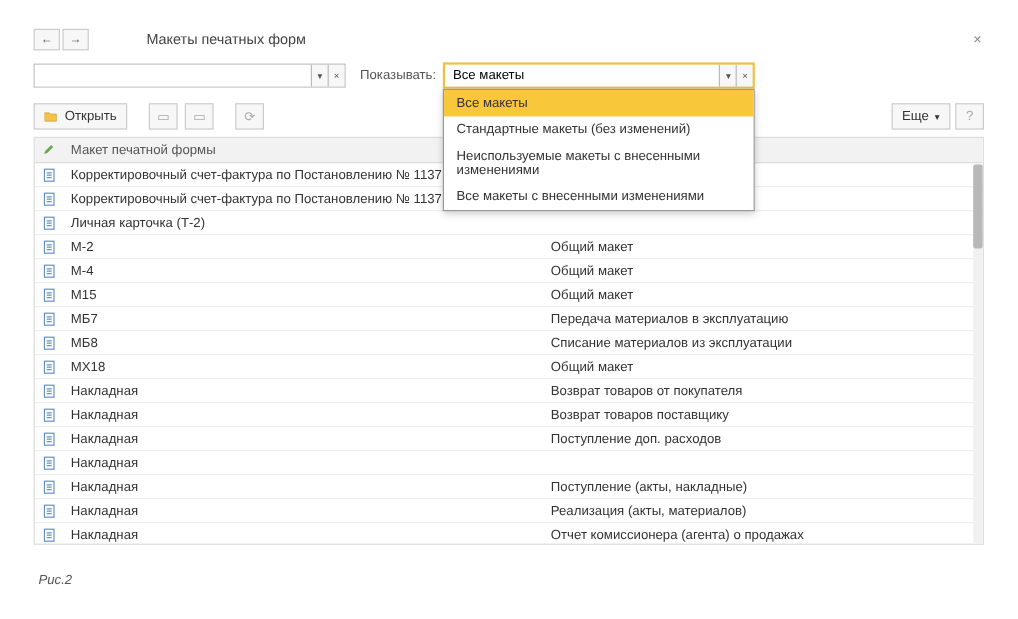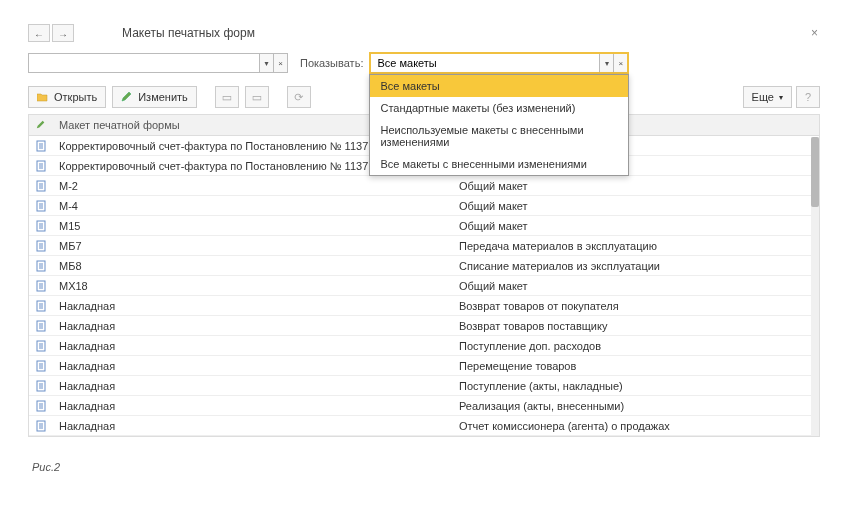--- a/index.html
+++ b/index.html
@@ -243,28 +243,20 @@
 
   <div class="toolbar">
     <div class="btn">
       <span>
         <svg width="12" height="10" viewBox="0 0 12 10">
             <path d="M0 2 h4 l1 1 h5 v6 h-10z" fill="#f4c24a" stroke="#c79a2a" stroke-width="0.5"></path>
           </svg>
       </span>
       <span>Открыть</span>
     </div>
-    <div class="btn">
-      <span>
-        <svg width="12" height="12" viewBox="0 0 12 12">
-            <path d="M1 10 l1-3 6-6 2 2 -6 6 -3 1z" fill="#6aa84f" stroke="#3a6" stroke-width="0.5"></path>
-          </svg>
-      </span>
-      <span>Изменить</span>
-    </div>
     <div class="spacer"></div>
     <div class="btn btn-icon-only">
       <span>▭</span>
     </div>
     <div class="btn btn-icon-only">
       <span>▭</span>
     </div>
     <div class="spacer"></div>
     <div class="btn btn-icon-only">
       <span>⟳</span>
@@ -318,20 +310,32 @@
         </div>
         <div class="row">
           <div class="cell-icon">
             <svg width="11" height="12" viewBox="0 0 11 12">
               <rect x="1" y="1" width="8" height="10" fill="#fff" stroke="#6a8fc7" stroke-width="1"></rect>
               <line x1="3" y1="4" x2="7" y2="4" stroke="#6a8fc7"></line>
               <line x1="3" y1="6" x2="7" y2="6" stroke="#6a8fc7"></line>
               <line x1="3" y1="8" x2="7" y2="8" stroke="#6a8fc7"></line>
             </svg>
           </div>
+          <div class="cell-name">Личная карточка (Т-2)</div>
+          <div class="cell-owner"></div>
+        </div>
+        <div class="row">
+          <div class="cell-icon">
+            <svg width="11" height="12" viewBox="0 0 11 12">
+              <rect x="1" y="1" width="8" height="10" fill="#fff" stroke="#6a8fc7" stroke-width="1"></rect>
+              <line x1="3" y1="4" x2="7" y2="4" stroke="#6a8fc7"></line>
+              <line x1="3" y1="6" x2="7" y2="6" stroke="#6a8fc7"></line>
+              <line x1="3" y1="8" x2="7" y2="8" stroke="#6a8fc7"></line>
+            </svg>
+          </div>
           <div class="cell-name">М-2</div>
           <div class="cell-owner">Общий макет</div>
         </div>
         <div class="row">
           <div class="cell-icon">
             <svg width="11" height="12" viewBox="0 0 11 12">
               <rect x="1" y="1" width="8" height="10" fill="#fff" stroke="#6a8fc7" stroke-width="1"></rect>
               <line x1="3" y1="4" x2="7" y2="4" stroke="#6a8fc7"></line>
               <line x1="3" y1="6" x2="7" y2="6" stroke="#6a8fc7"></line>
               <line x1="3" y1="8" x2="7" y2="8" stroke="#6a8fc7"></line>
@@ -427,21 +431,20 @@
         <div class="row">
           <div class="cell-icon">
             <svg width="11" height="12" viewBox="0 0 11 12">
               <rect x="1" y="1" width="8" height="10" fill="#fff" stroke="#6a8fc7" stroke-width="1"></rect>
               <line x1="3" y1="4" x2="7" y2="4" stroke="#6a8fc7"></line>
               <line x1="3" y1="6" x2="7" y2="6" stroke="#6a8fc7"></line>
               <line x1="3" y1="8" x2="7" y2="8" stroke="#6a8fc7"></line>
             </svg>
           </div>
           <div class="cell-name">Накладная</div>
-          <div class="cell-owner">Перемещение товаров</div>
         </div>
         <div class="row">
           <div class="cell-icon">
             <svg width="11" height="12" viewBox="0 0 11 12">
               <rect x="1" y="1" width="8" height="10" fill="#fff" stroke="#6a8fc7" stroke-width="1"></rect>
               <line x1="3" y1="4" x2="7" y2="4" stroke="#6a8fc7"></line>
               <line x1="3" y1="6" x2="7" y2="6" stroke="#6a8fc7"></line>
               <line x1="3" y1="8" x2="7" y2="8" stroke="#6a8fc7"></line>
             </svg>
           </div>
@@ -451,21 +454,21 @@
         <div class="row">
           <div class="cell-icon">
             <svg width="11" height="12" viewBox="0 0 11 12">
               <rect x="1" y="1" width="8" height="10" fill="#fff" stroke="#6a8fc7" stroke-width="1"></rect>
               <line x1="3" y1="4" x2="7" y2="4" stroke="#6a8fc7"></line>
               <line x1="3" y1="6" x2="7" y2="6" stroke="#6a8fc7"></line>
               <line x1="3" y1="8" x2="7" y2="8" stroke="#6a8fc7"></line>
             </svg>
           </div>
           <div class="cell-name">Накладная</div>
-          <div class="cell-owner">Реализация (акты, внесенными)</div>
+          <div class="cell-owner">Реализация (акты, материалов)</div>
         </div>
         <div class="row">
           <div class="cell-icon">
             <svg width="11" height="12" viewBox="0 0 11 12">
               <rect x="1" y="1" width="8" height="10" fill="#fff" stroke="#6a8fc7" stroke-width="1"></rect>
               <line x1="3" y1="4" x2="7" y2="4" stroke="#6a8fc7"></line>
               <line x1="3" y1="6" x2="7" y2="6" stroke="#6a8fc7"></line>
               <line x1="3" y1="8" x2="7" y2="8" stroke="#6a8fc7"></line>
             </svg>
           </div>

